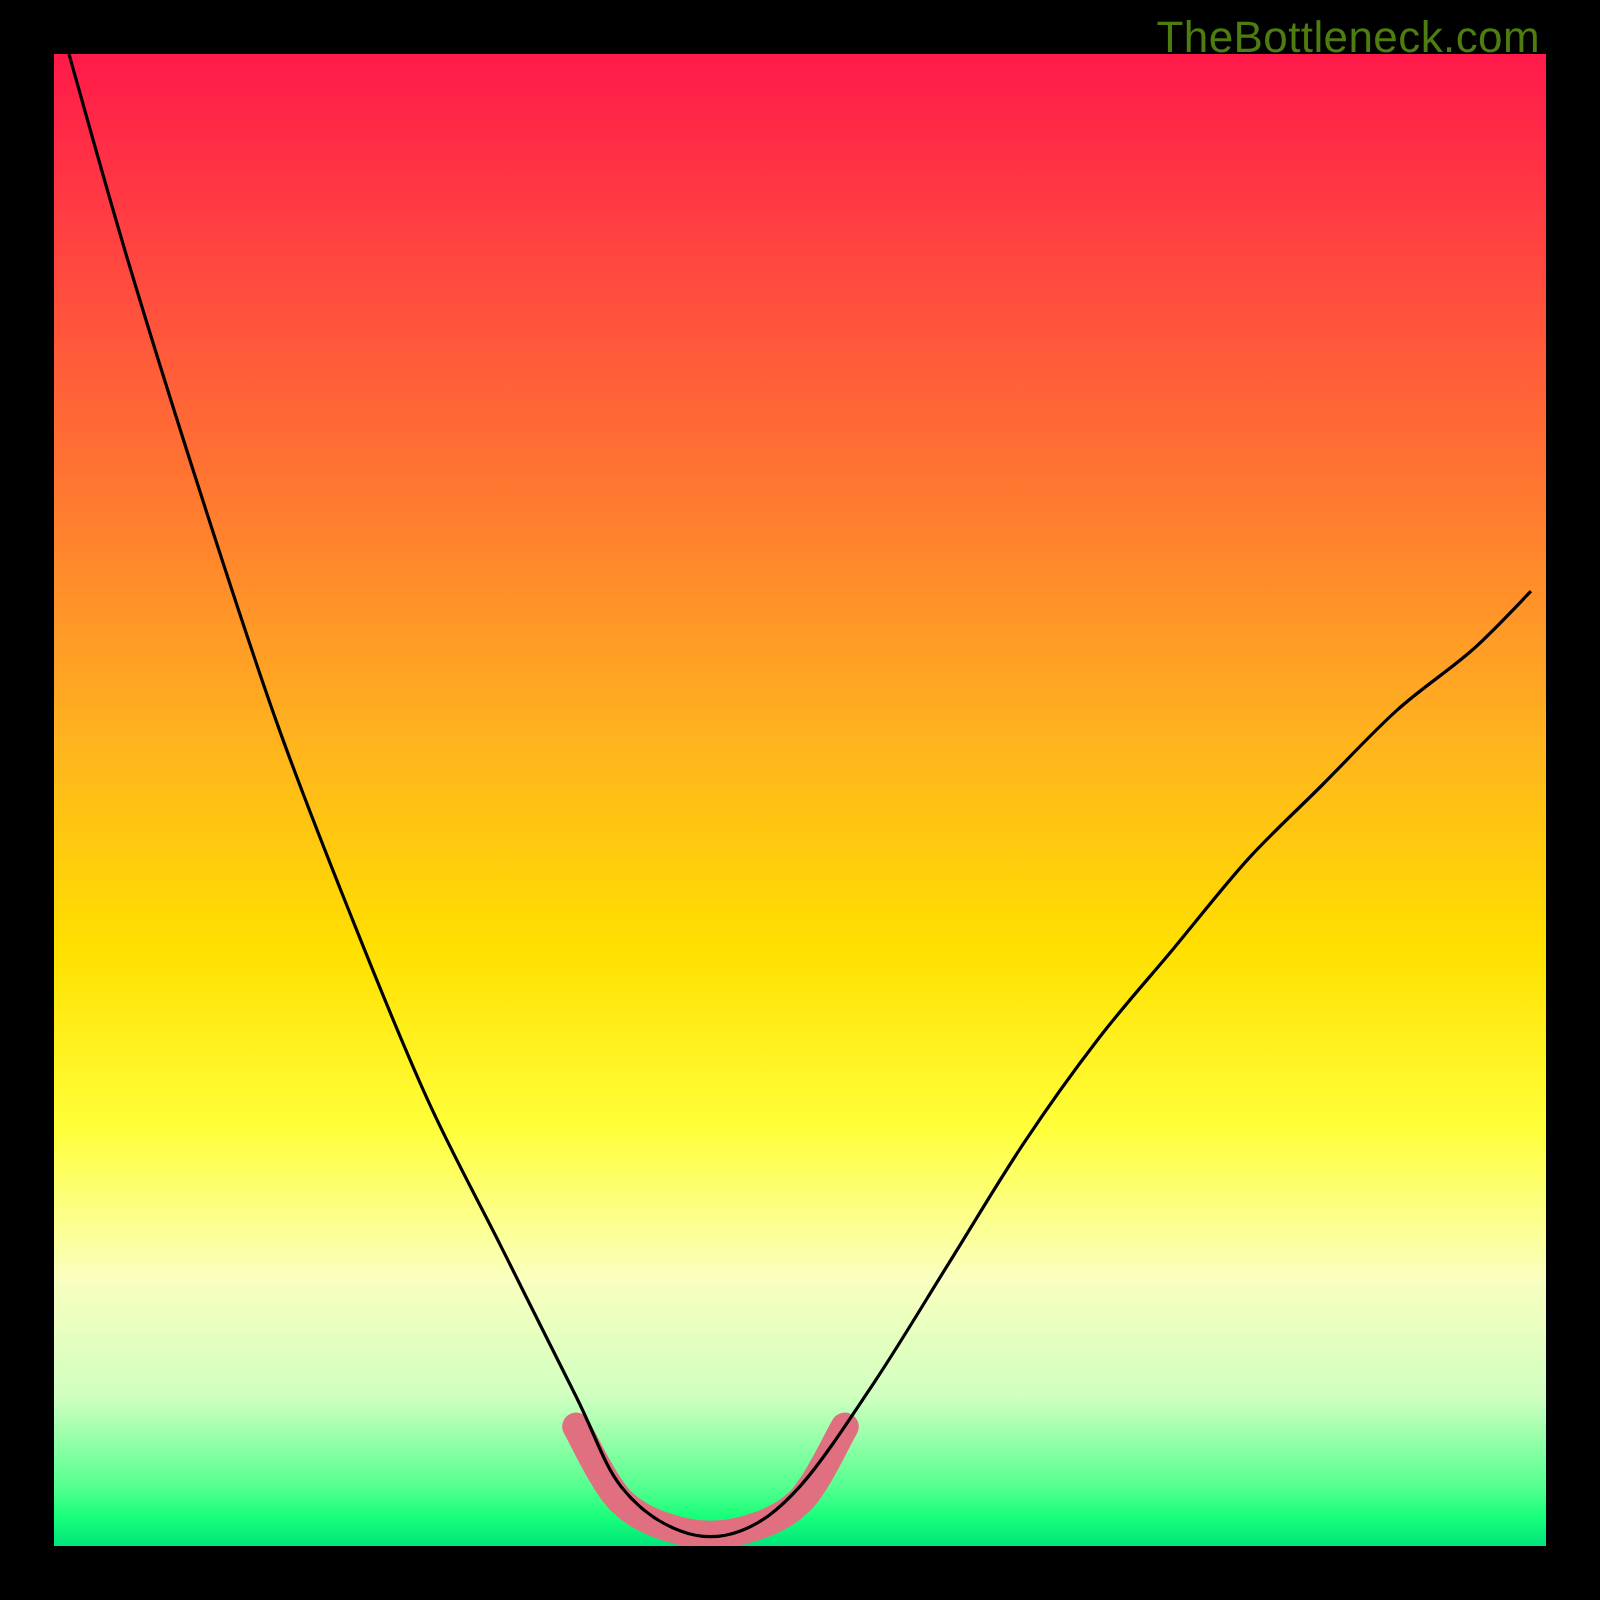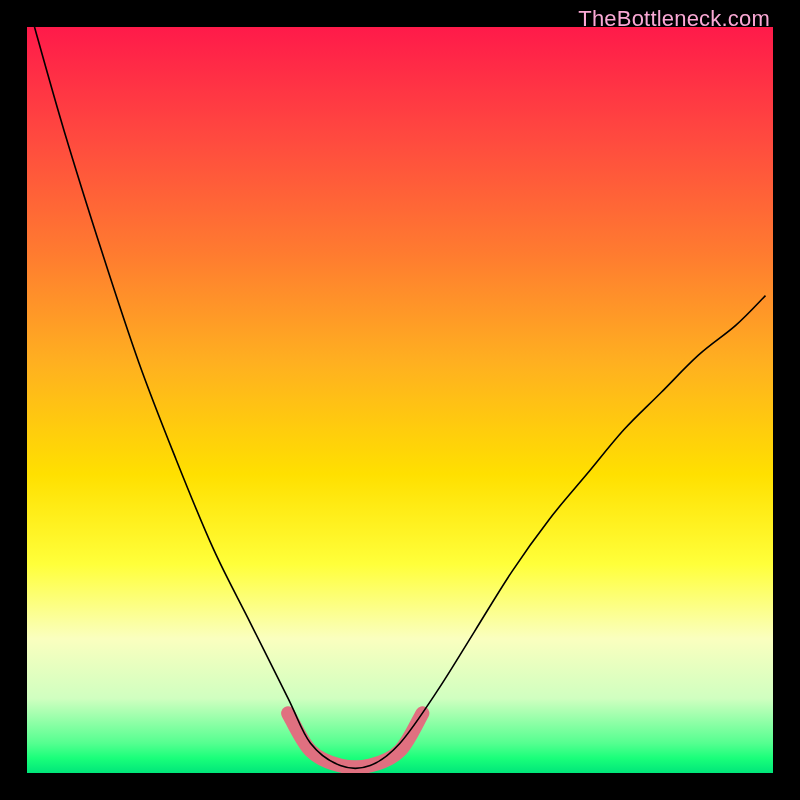--- a/index.html
+++ b/index.html
@@ -35,21 +35,21 @@
       #d0ffc0 90%,
       #55ff90 96%,
       #1aff7a 98%,
       #00e67a 100%
     );
   }
   .watermark {
     position: absolute;
     top: 6px;
     right: 30px;
-    color: #f9a8d4;
+    color: #4d7c0f;
     font-size: 22px;
     font-weight: 500;
     letter-spacing: 0.2px;
   }
   svg.curve {
     position: absolute;
     inset: 0;
     width: 100%;
     height: 100%;
   }

